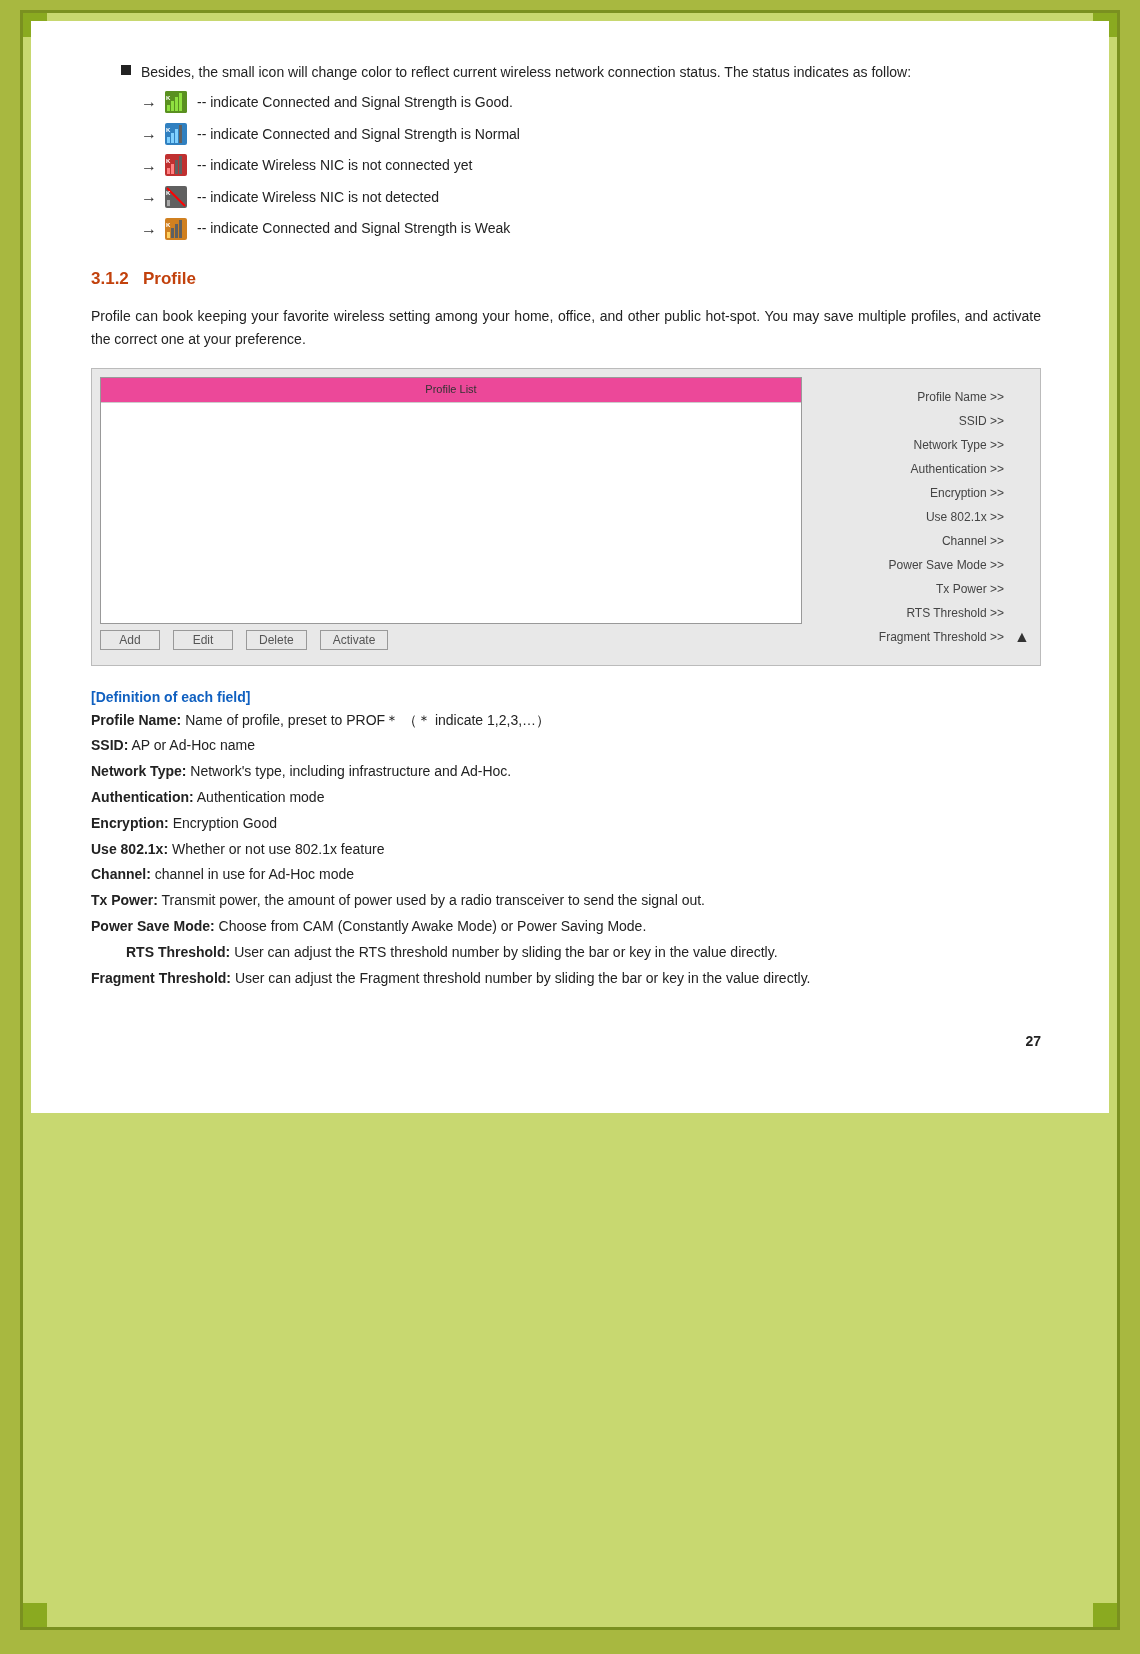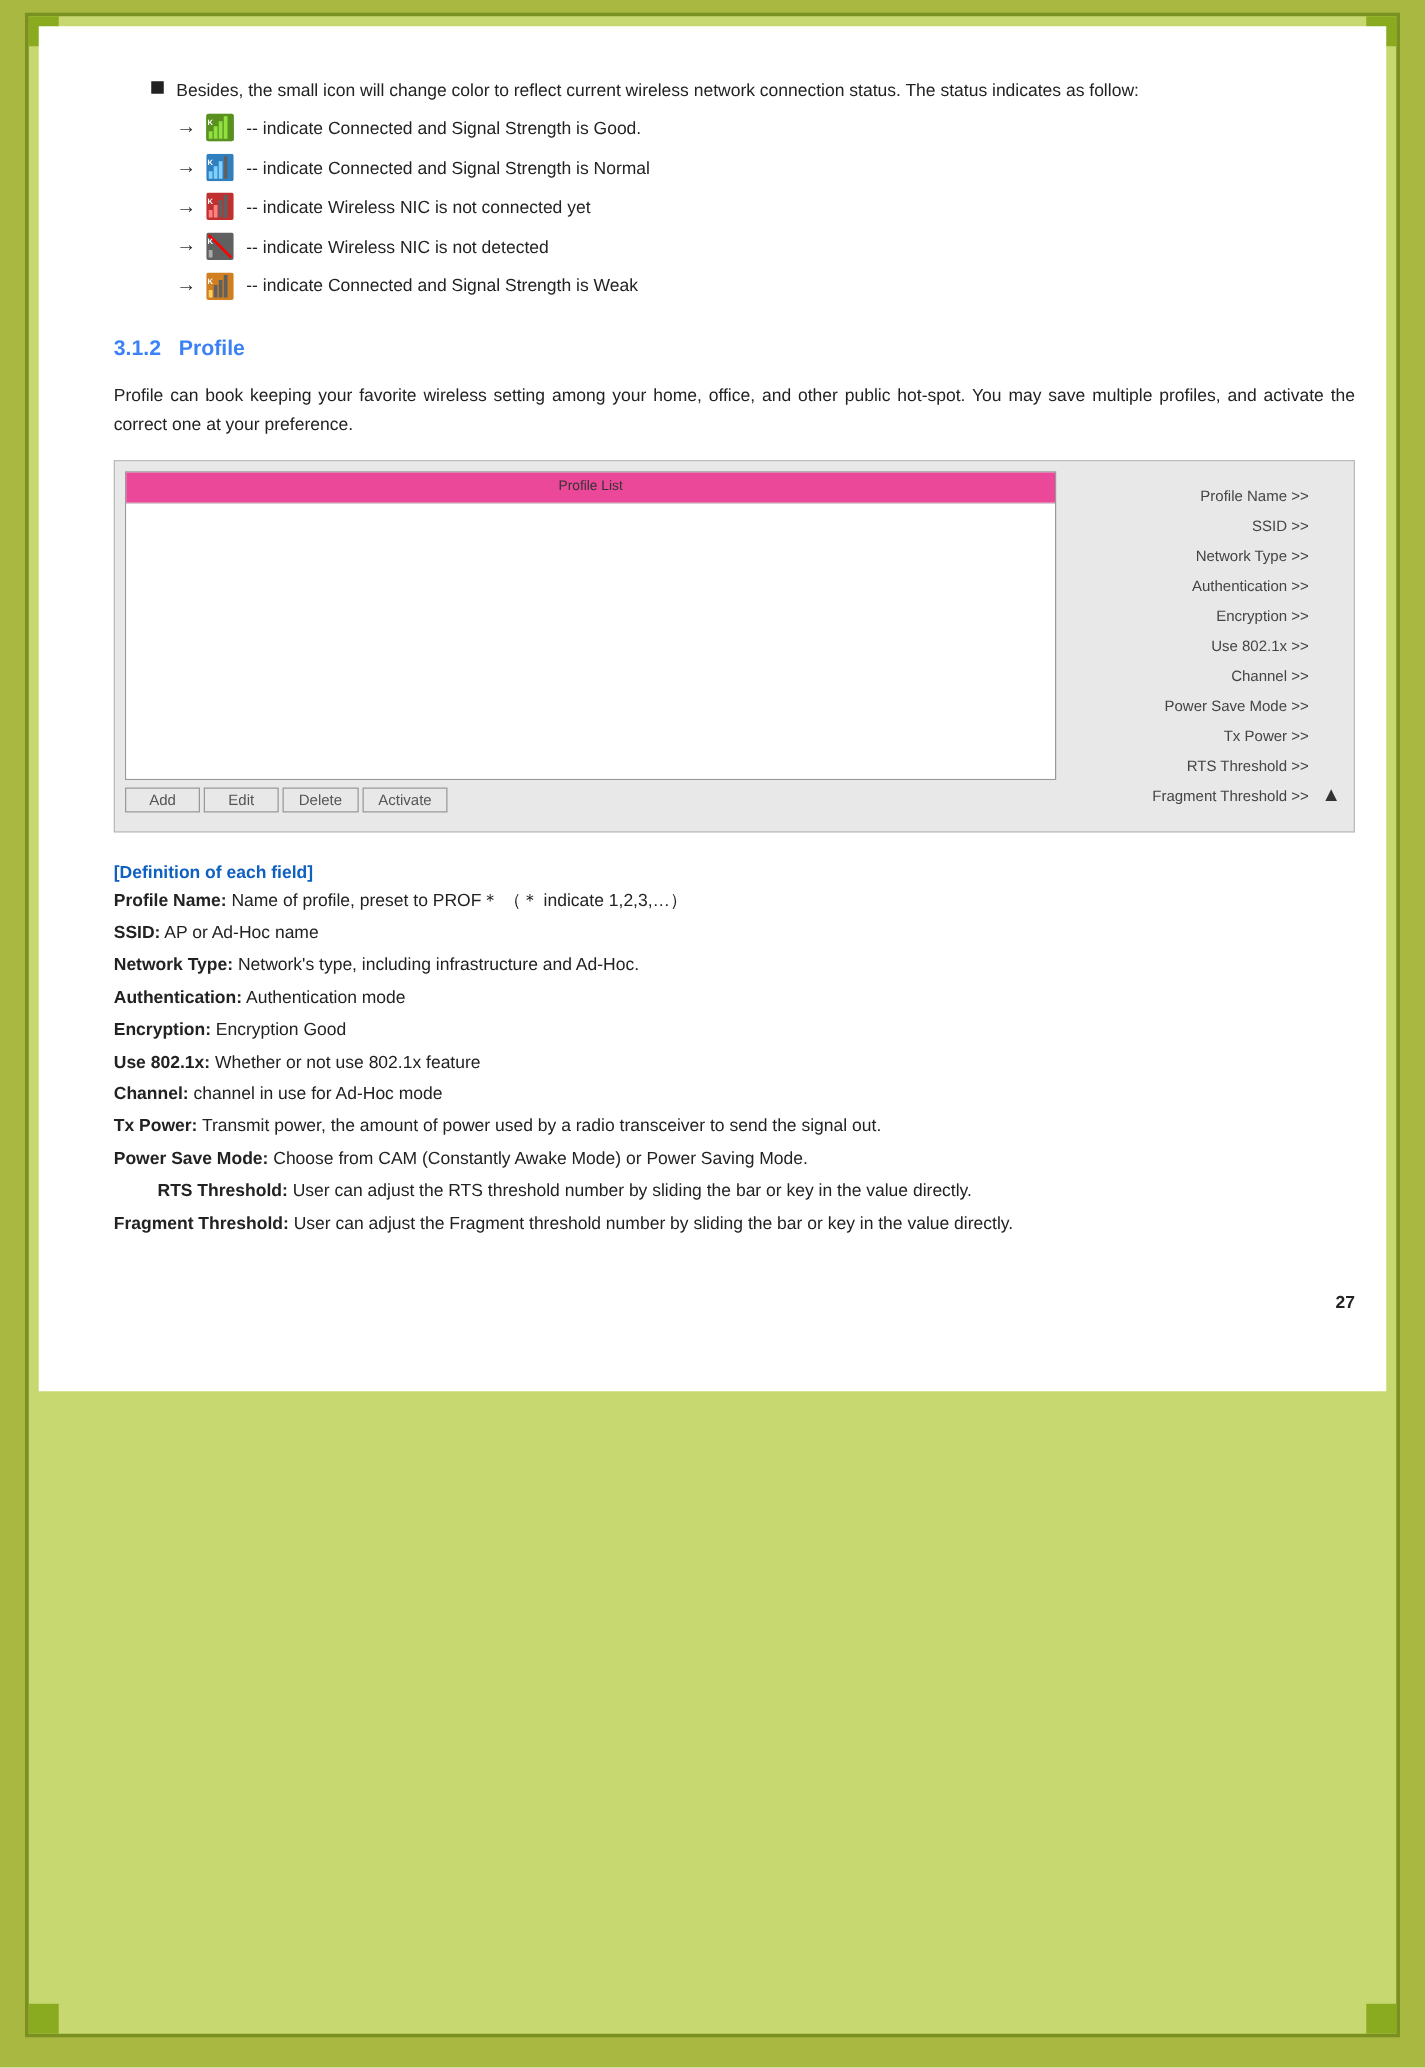--- a/index.html
+++ b/index.html
@@ -20,21 +20,21 @@
       background: #c8d870;
       border: 3px solid #7a9020;
       padding: 8px;
       position: relative;
     }
 
     .page-inner {
       width: 100%;
       min-height: 100%;
       background: white;
-      padding: 40px 25px 60px 60px;
+      padding: 40px 68px 60px 60px;
       position: relative;
     }
 
     
     .corner {
       position: absolute;
       width: 24px;
       height: 24px;
       background: #8aaa20;
     }
@@ -98,21 +98,21 @@
       display: inline-block;
       width: 22px;
       height: 22px;
       margin-right: 10px;
       position: relative;
       flex-shrink: 0;
     }
 
     
     .section-heading {
-      color: #3b82f6;
+      color: #c2410c;
       font-size: 17px;
       font-weight: bold;
       margin-bottom: 12px;
       margin-top: 10px;
     }
 
     .section-body {
       font-size: 14px;
       line-height: 1.7;
       text-align: justify;
@@ -276,21 +276,21 @@
         <p class="section-body">Profile can book keeping your favorite wireless setting among your home, office, and other public hot-spot. You may save multiple profiles, and activate the correct one at your preference.</p>
 
         <div style="border: 1px solid #bbb; background: #e8e8e8; padding: 8px; margin-bottom: 20px;">
           <div style="display: flex; gap: 0;">
 
             <div style="flex: 1;">
               <div style="border: 1px solid #999; background: #f8f8f8; position: relative;">
                 <div style="text-align: center; font-size: 11px; color: #333; padding: 3px; border-bottom: 1px solid #ccc; background: #ec4899;">Profile List</div>
                 <div style="min-height: 220px; background: white;"></div>
               </div>
-              <div style="display: flex; gap: 3px; margin-top: 6px;">
+              <div style="display: flex; gap: 13px; margin-top: 6px;">
                 <button class="profile-btn">Add</button>
                 <button class="profile-btn">Edit</button>
                 <button class="profile-btn">Delete</button>
                 <button class="profile-btn">Activate</button>
               </div>
             </div>
 
             <div style="width: 210px; padding: 8px; font-size: 12px; color: #333;">
               <div style="text-align: right; line-height: 2;">
                 <div class="profile-right-item">Profile Name &gt;&gt;</div>

